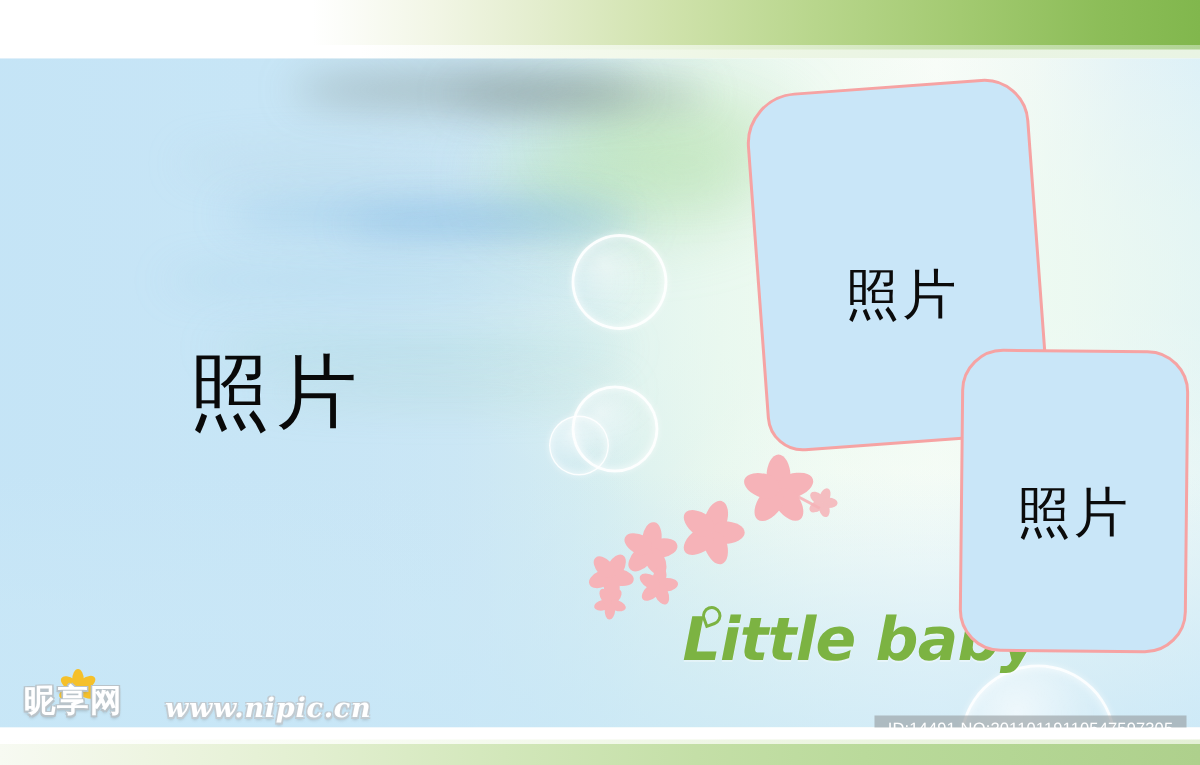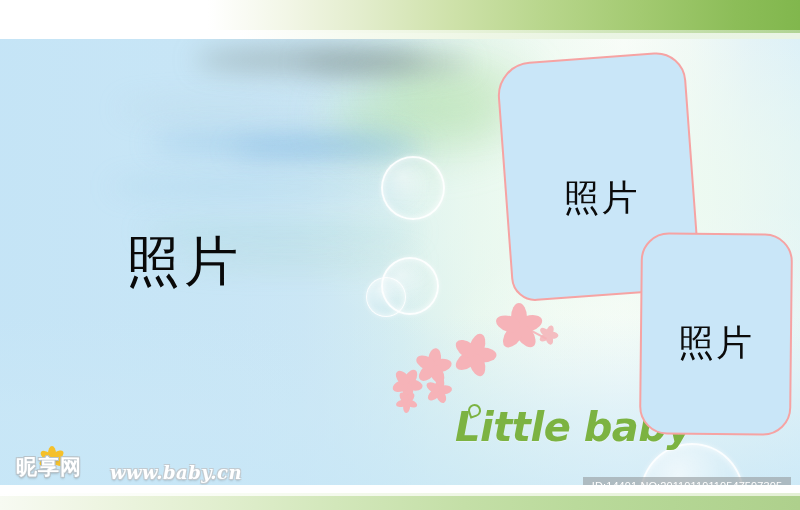--- a/index.html
+++ b/index.html
@@ -299,21 +299,21 @@
     <div class="wm-logo">
       <div class="wm-flower">
         <div class="wm-petal" style="transform:rotate(0deg)"></div>
         <div class="wm-petal" style="transform:rotate(55deg)"></div>
         <div class="wm-petal" style="transform:rotate(110deg)"></div>
         <div class="wm-petal" style="transform:rotate(250deg)"></div>
         <div class="wm-petal" style="transform:rotate(305deg)"></div>
       </div>
       <div class="wm-cn">昵享网</div>
     </div>
-    <div class="wm-url">www.baby.cn</div>
+    <div class="wm-url">www.nipic.cn</div>
   </div>
 
   <div class="id-badge">
     <span class="id-text">ID:14491 NO:20110119110547597305</span>
   </div>
 
   <div class="bottom-white"></div>
   <div class="bottom-bar-top"></div>
   <div class="bottom-bar"></div>
 

